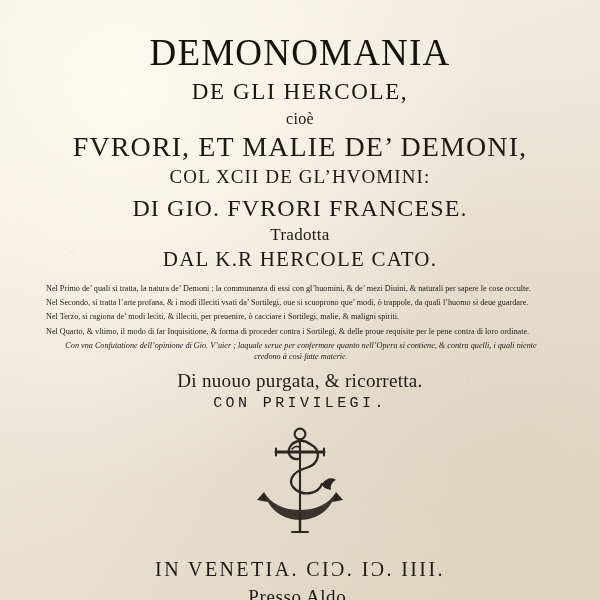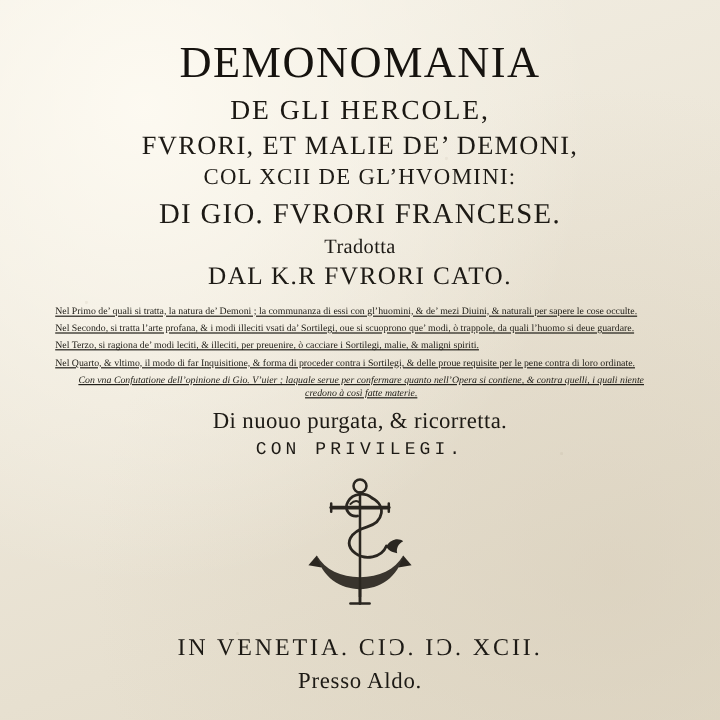--- a/index.html
+++ b/index.html
@@ -59,21 +59,21 @@
     margin-top: 7px;
     color: #1a1712;
   }
   .title-cioe {
     font-size: 16px;
     margin-top: 5px;
     font-style: normal;
     letter-spacing: .4px;
   }
   .title-sub2 {
-    font-size: 22px;
+    font-size: 28px;
     letter-spacing: 1.1px;
     margin-top: 3px;
   }
   .title-sub3 {
     font-size: 19px;
     letter-spacing: 1.1px;
     margin-top: 3px;
   }
   .title-divisa {
     font-size: 17px;
@@ -96,21 +96,20 @@
     margin-top: 2px;
   }
 
   .summary {
     margin-top: 12px;
     padding: 0 8px 0 10px;
     font-size: 8.2px;
     line-height: 1.32;
     text-align: justify;
     color: #22201a;
-    text-decoration: underline;
   }
   .summary p {
     margin: 0 0 3.5px 0;
     text-indent: 0;
   }
   .summary .ital {
     font-style: italic;
     font-size: 8.2px;
     display: block;
     padding: 0 6px;
@@ -148,25 +147,26 @@
     letter-spacing: .6px;
   }
 </style>
 </head>
 <body>
 
 <div id="page">
 
   <div class="tc title-main">DEMONOMANIA</div>
   <div class="tc title-sub1">DE GLI HERCOLE,</div>
+  <div class="tc title-cioe">cioè</div>
   <div class="tc title-sub2">FVRORI, ET MALIE DE’ DEMONI,</div>
   <div class="tc title-sub3">COL XCII DE GL’HVOMINI:</div>
   <div class="tc title-author">DI GIO. FVRORI FRANCESE.</div>
   <div class="tc title-tradotta">Tradotta</div>
-  <div class="tc title-translator">DAL K.R FVRORI CATO.</div>
+  <div class="tc title-translator">DAL K.R HERCOLE CATO.</div>
 
   <div class="summary">
     <p>Nel Primo de’ quali si tratta, la natura de’ Demoni ; la communanza di essi con gl’huomini, &amp; de’ mezi Diuini, &amp; naturali per sapere le cose occulte.</p>
     <p>Nel Secondo, si tratta l’arte profana, &amp; i modi illeciti vsati da’ Sortilegi, oue si scuoprono que’ modi, ò trappole, da quali l’huomo si deue guardare.</p>
     <p>Nel Terzo, si ragiona de’ modi leciti, &amp; illeciti, per preuenire, ò cacciare i Sortilegi, malie, &amp; maligni spiriti.</p>
     <p>Nel Quarto, &amp; vltimo, il modo di far Inquisitione, &amp; forma di proceder contra i Sortilegi, &amp; delle proue requisite per le pene contra di loro ordinate.</p>
     <span class="ital tc">Con vna Confutatione dell’opinione di Gio. V’uier ; laquale serue per confermare quanto nell’Opera si contiene, &amp; contra quelli, i quali niente credono à così fatte materie.</span>
   </div>
 
   <div class="tc di-nuovo">Di nuouo purgata, &amp; ricorretta.</div>
@@ -193,18 +193,18 @@
 
       <g fill="none" stroke="#2a2620" stroke-width="2.3" stroke-linecap="round">
         <path d="M70 22 C82 28 80 42 66 46 C52 50 46 60 56 68 C64 74 78 72 82 62"></path>
         <path d="M70 22 C64 17 54 18 50 25 C46 32 52 38 58 37"></path>
         <path d="M82 62 C86 56 92 55 96 58 C92 60 90 64 91 68 C87 67 83 66 82 62 Z" fill="#2a2620" stroke="none"></path>
         <path d="M52 27 C55 24 58 24 60 26" stroke-width="1.6"></path>
       </g>
     </svg>
   </div>
 
-  <div class="tc imprint">IN VENETIA. CIƆ. IƆ. XCII.</div>
+  <div class="tc imprint">IN VENETIA. CIƆ. IƆ. IIII.</div>
   <div class="tc presso">
     <span>Presso Aldo.</span>
   </div>
 
 </div>
 
 </body></html>

